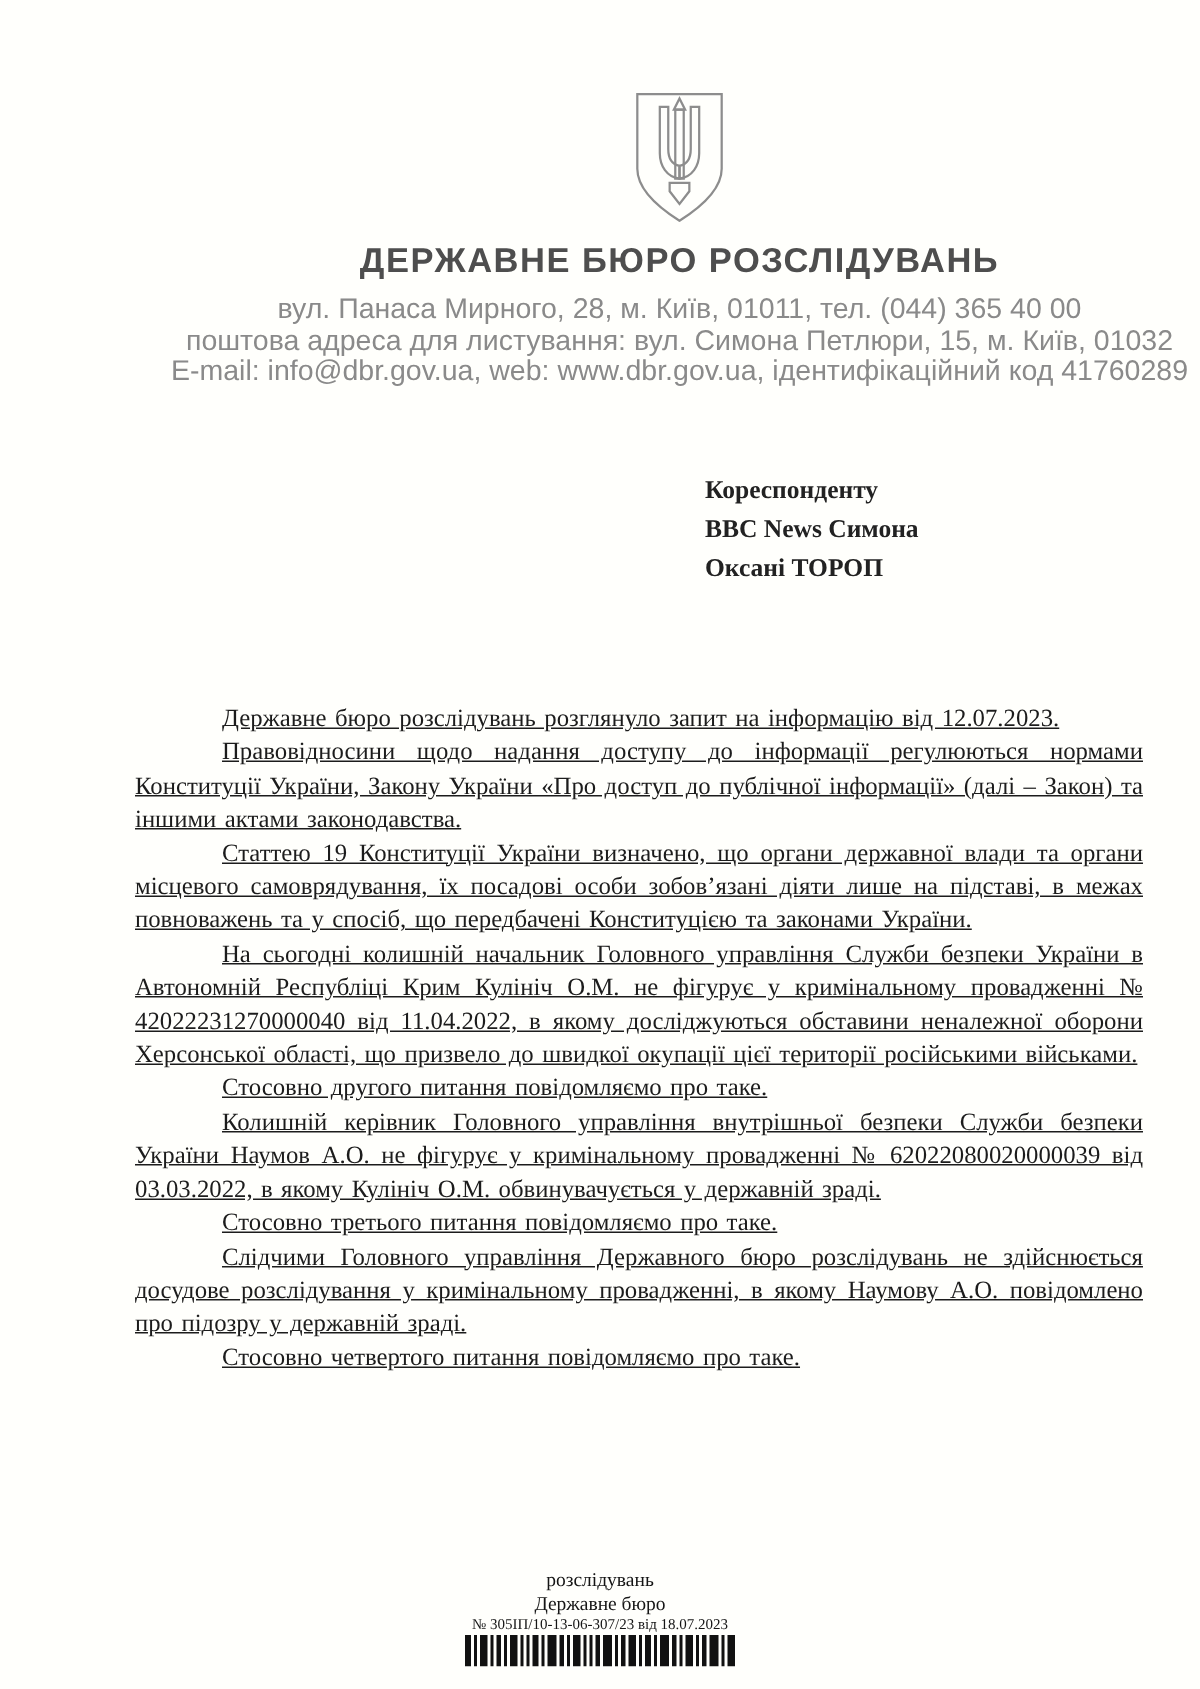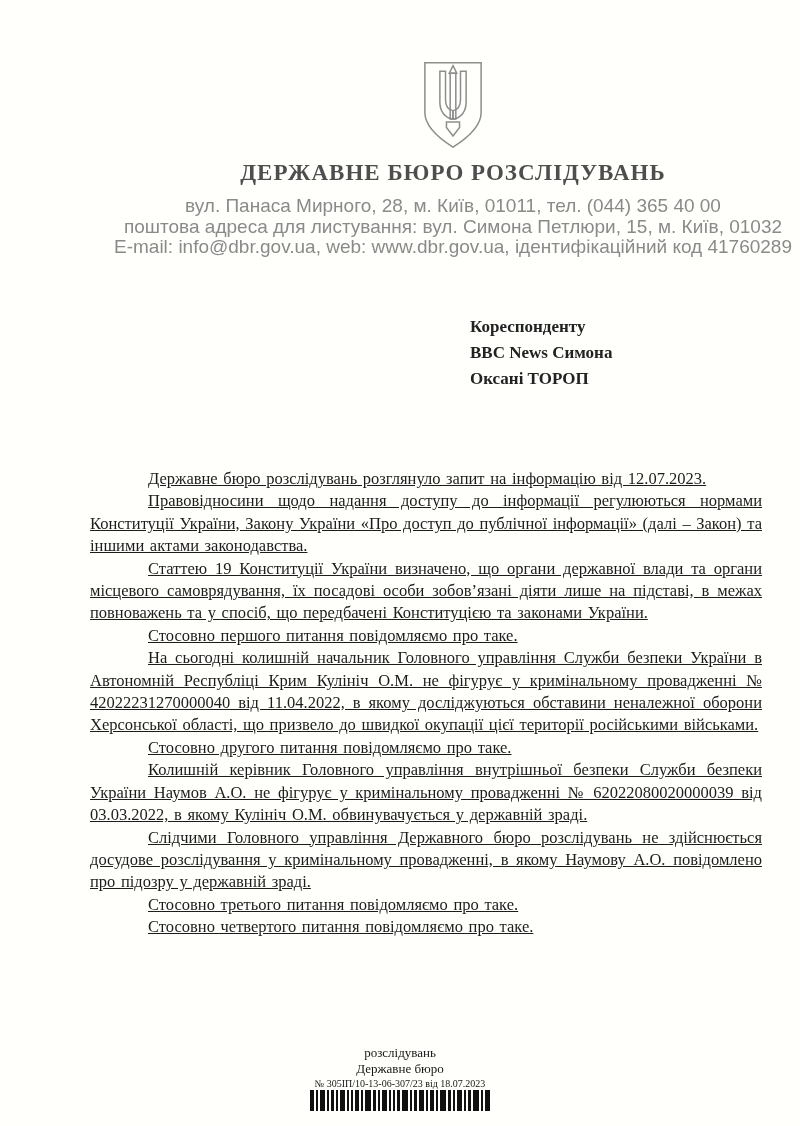--- a/index.html
+++ b/index.html
@@ -13,21 +13,21 @@
   }
   .page{position:absolute;inset:0;background:#fffffc;}
 
   
   .letterhead{
     position:absolute;top:60px;left:106px;width:694px;
     text-align:center;
   }
   .emblem{display:block;margin:0 auto 10px auto;width:72px;height:90px;}
   .org-name{
-    font-family:Liberation Serif, serif;
+    font-family:Liberation Sans, sans-serif;
     font-weight:bold;
     font-size:23px;
     letter-spacing:1px;
     color:#4e4e4e;
     margin:0 0 10px 0;
   }
   .addr{
     font-family:"Liberation Sans", sans-serif;
     font-size:19px;
     line-height:20.5px;
@@ -88,26 +88,25 @@
   <div class="recipient">
     <div>Кореспонденту</div>
     <div>BBC News Симона</div>
     <div>Оксані ТОРОП</div>
   </div>
 
   <div class="body-text">
     <p>Державне бюро розслідувань розглянуло запит на інформацію від 12.07.2023.</p>
     <p>Правовідносини щодо надання доступу до інформації регулюються нормами Конституції України, Закону України «Про доступ до публічної інформації» (далі – Закон) та іншими актами законодавства.</p>
     <p>Статтею 19 Конституції України визначено, що органи державної влади та органи місцевого самоврядування, їх посадові особи зобов’язані діяти лише на підставі, в межах повноважень та у спосіб, що передбачені Конституцією та законами України.</p>
-    <p>Стосовно першого питання повідомляємо про таке.</p>
     <p>На сьогодні колишній начальник Головного управління Служби безпеки України в Автономній Республіці Крим Кулініч О.М. не фігурує у кримінальному провадженні № 42022231270000040 від 11.04.2022, в якому досліджуються обставини неналежної оборони Херсонської області, що призвело до швидкої окупації цієї території російськими військами.</p>
     <p>Стосовно другого питання повідомляємо про таке.</p>
     <p>Колишній керівник Головного управління внутрішньої безпеки Служби безпеки України Наумов А.О. не фігурує у кримінальному провадженні № 62022080020000039 від 03.03.2022, в якому Кулініч О.М. обвинувачується у державній зраді.</p>
+    <p>Стосовно третього питання повідомляємо про таке.</p>
     <p>Слідчими Головного управління Державного бюро розслідувань не здійснюється досудове розслідування у кримінальному провадженні, в якому Наумову А.О. повідомлено про підозру у державній зраді.</p>
-    <p>Стосовно третього питання повідомляємо про таке.</p>
     <p>Стосовно четвертого питання повідомляємо про таке.</p>
   </div>
 
   <div class="stamp">
     <p class="stamp-org">розслідувань</p>
     <p class="stamp-org">Державне бюро</p>
     <p class="stamp-ref">№ 305ІП/10-13-06-307/23 від 18.07.2023</p>
     <svg class="barcode" viewBox="0 0 180 21">
       <g fill="#111">
         <rect x="0" width="4" height="21"></rect>

